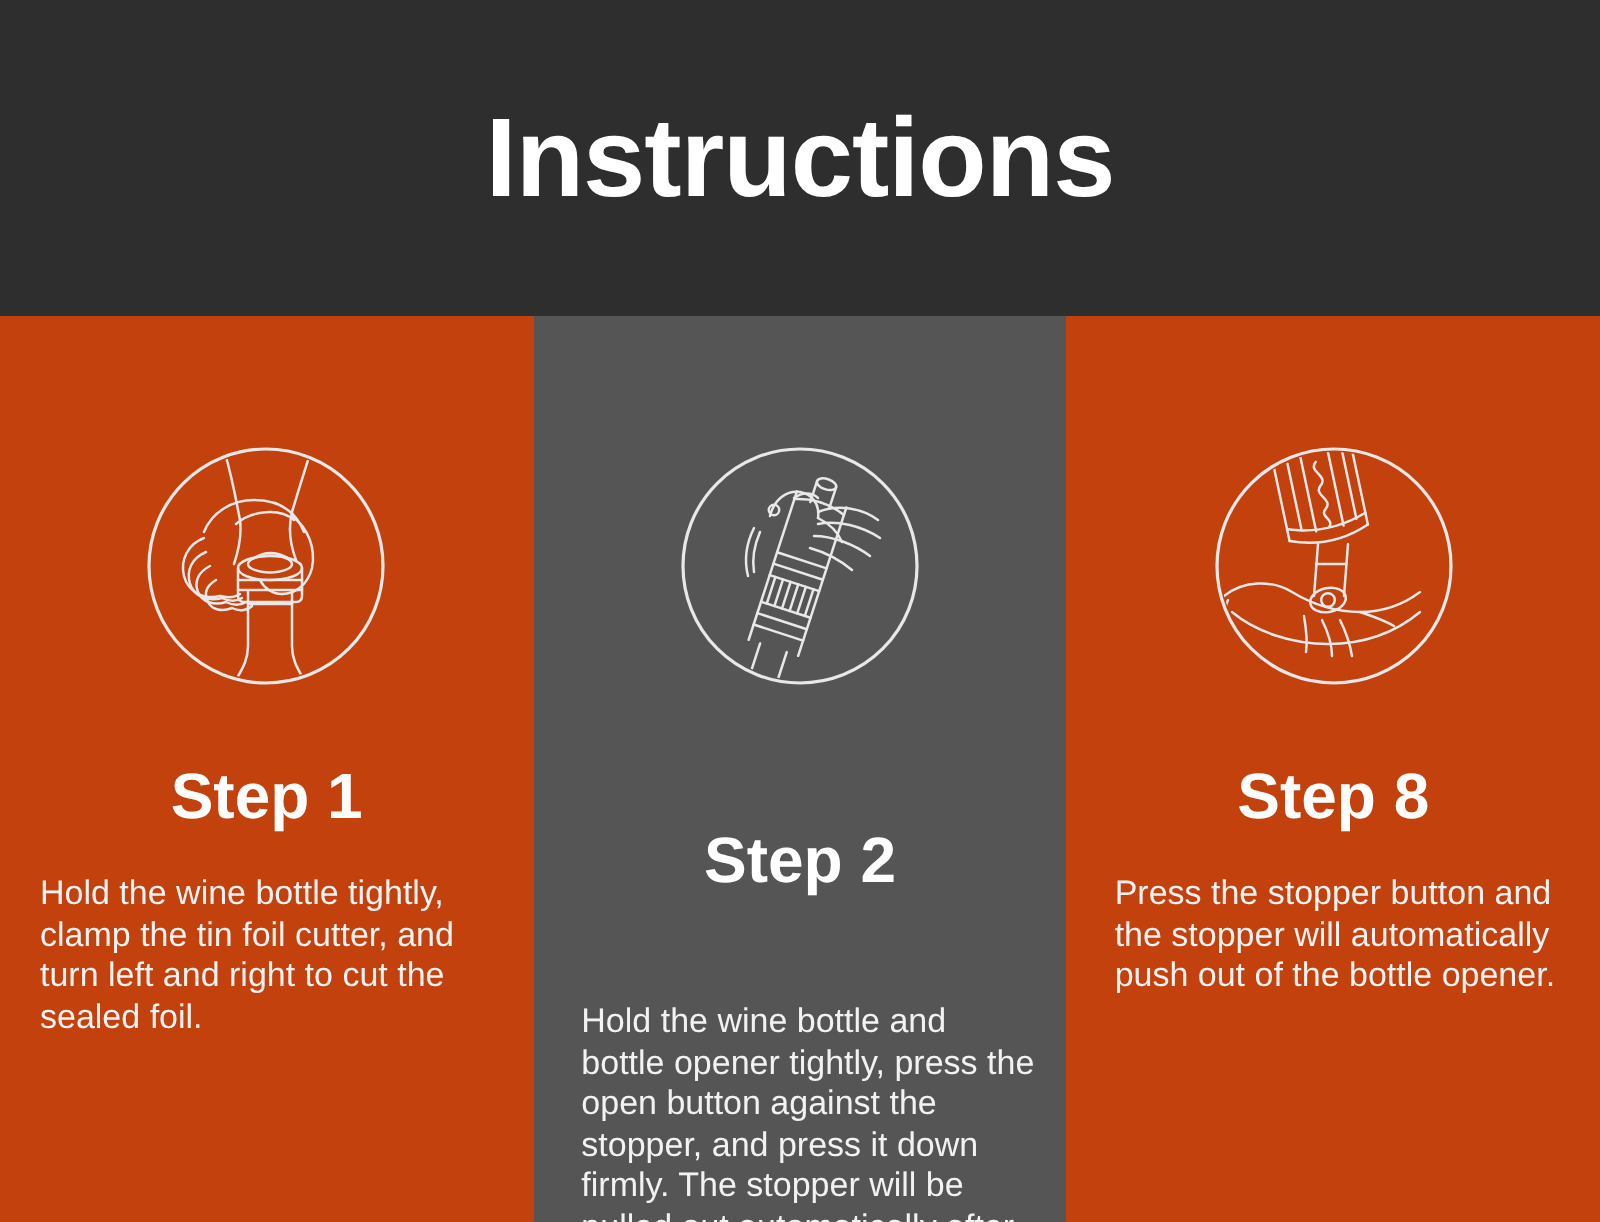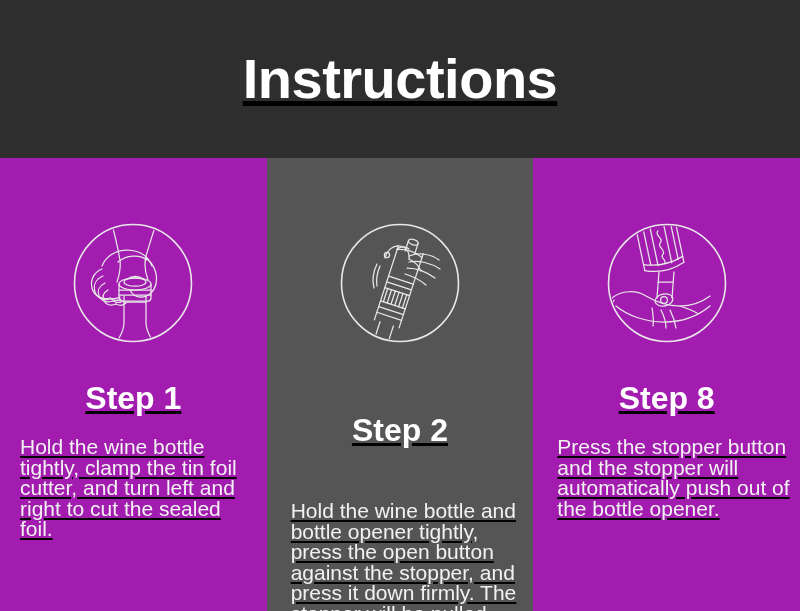--- a/index.html
+++ b/index.html
@@ -2,21 +2,21 @@
 <html><head>
 <meta charset="utf-8">
 <style>
   html,body{margin:0;padding:0;}
   body{
     width:800px;height:611px;
     background:#454545;
     font-family:"Liberation Sans", sans-serif;
     overflow:hidden;
   }
-  .page{position:relative;width:800px;height:611px;text-decoration:underline;}
+  .page{position:relative;width:800px;height:611px;}
 
   
   .header{
     height:158px;width:800px;
     background:#2e2e2e;
     display:flex;align-items:center;justify-content:center;
   }
   .header-title{
     color:#ffffff;
     font-size:56px;
@@ -31,42 +31,42 @@
     width:800px;
     height:453px;
   }
   .step{
     width:266.67px;
     box-sizing:border-box;
     display:flex;
     flex-direction:column;
     align-items:center;
   }
-  .step.dark{background:#a21caf;}
+  .step.dark{background:#c2410c;}
   .step.light{background:#555555;gap:32px;}
 
   .illus-wrap{
     margin-top:64px;
     width:122px;height:122px;
     display:flex;align-items:center;justify-content:center;
   }
   .illus-wrap svg{display:block;}
 
   .step-title{
     color:#ffffff;
     font-size:32px;
     font-weight:bold;
     margin-top:38px;
     line-height:1;
     text-align:center;
   }
 
   .step-body{
     color:#f2f2f2;
-    font-size:21px;
+    font-size:17px;
     line-height:20.5px;
     margin-top:23px;
     width:100%;
     box-sizing:border-box;
     padding:0 20px;
     text-align:left;
   }
   .step-body.pad-mid{padding-left:24px;padding-right:16px;}
   .step-body.pad-right{padding-left:24px;padding-right:4px;}
 </style>

